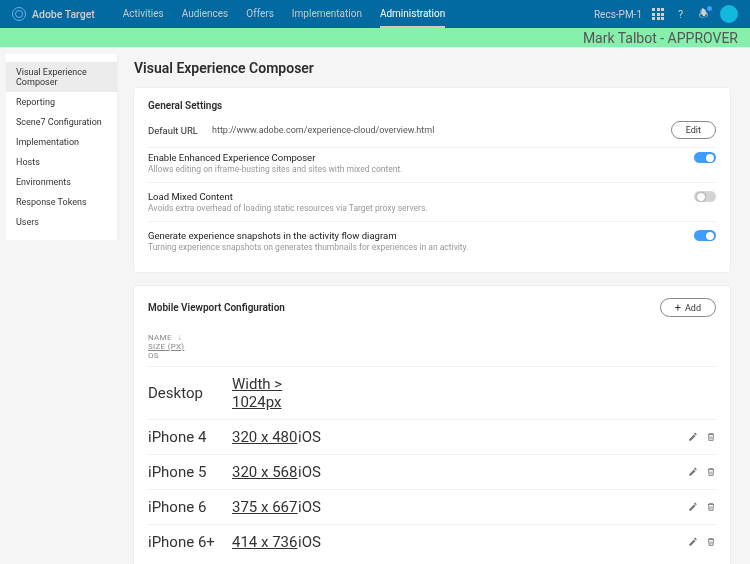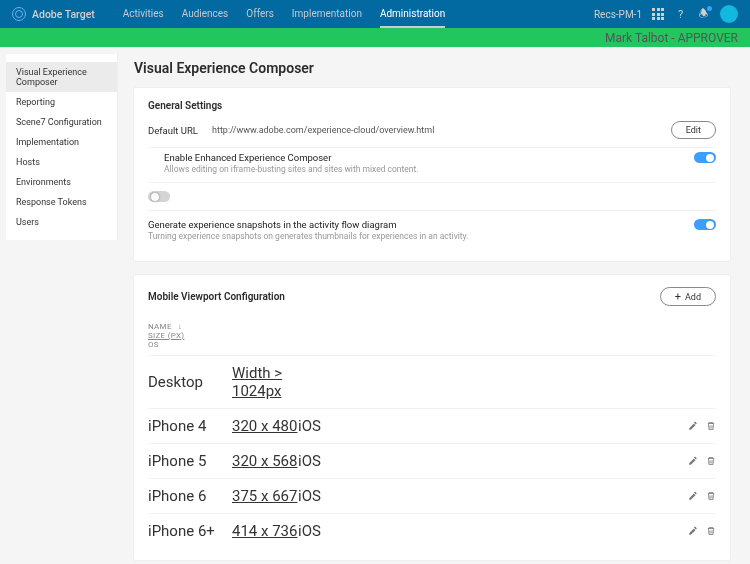--- a/index.html
+++ b/index.html
@@ -11,34 +11,34 @@
 .topbar nav { display: flex; gap: 18px; font-size: 10px; }
 .topbar nav a { color: #c8c8c8; text-decoration: none; padding: 7px 0; }
 .topbar nav a.active { color: #fff; border-bottom: 2px solid #ccc; }
 .topbar .spacer { flex: 1; }
 .topbar .right { display: flex; align-items: center; gap: 10px; font-size: 10px; }
 .topbar .right .apps { width: 12px; height: 12px; display: grid; grid-template-columns: repeat(3,3px); grid-template-rows: repeat(3,3px); gap: 1.5px; }
 .topbar .right .apps span { background: #d0d0d0; }
 .topbar .right .icon { width: 13px; height: 13px; display:flex; align-items:center; justify-content:center; color:#d0d0d0; font-size:11px; position:relative;}
 .topbar .right .icon .dot { position:absolute; top:-2px; right:-2px; width:5px; height:5px; background:#3c9eff; border-radius:50%;}
 .topbar .right .avatar { width: 18px; height: 18px; background: #13b8de; border-radius: 50%; }
-.userbar { background: #22c55e; height: 20px; display: flex; align-items: center; justify-content: flex-end; padding: 0 12px; font-size: 12px; color: #555; border-bottom: 1px solid #eee;}
+.userbar { background: #86efac; height: 20px; display: flex; align-items: center; justify-content: flex-end; padding: 0 12px; font-size: 14px; color: #555; border-bottom: 1px solid #eee;}
 .layout { display: flex; height: calc(564px - 48px); }
 .sidebar { width: 112px; background: #fff; padding: 8px 0; border-right: 1px solid #eee; margin: 6px 0 6px 6px; height: fit-content;}
 .sidebar .item { padding: 5px 10px; font-size: 9px; color: #333; cursor: pointer; }
 .sidebar .item.active { background: #ebebeb; }
 .main { flex: 1; padding: 12px 20px 12px 16px; overflow-y: auto; }
 .main h1 { font-size: 14px; font-weight: 600; margin-bottom: 12px; }
 .card { background: #fff; border-radius: 2px; padding: 12px 14px; margin-bottom: 14px; box-shadow: 0 0 0 1px #eee;}
 .card h2 { font-size: 10px; font-weight: 600; margin-bottom: 10px; }
 .card-header-row { display:flex; justify-content: space-between; align-items: center; margin-bottom: 10px;}
 .card-header-row h2 { margin-bottom:0; }
 .pill-btn { border: 1px solid #888; border-radius: 11px; padding: 3px 14px; font-size: 9px; background: #fff; cursor: pointer; display:inline-flex; align-items:center; gap:4px; color:#333;}
 .setting-row { display: flex; align-items: flex-start; padding: 8px 0; border-top: 1px solid #f0f0f0; }
-.setting-row:first-of-type { border-top: none; padding-top:0;margin-left:16px;}
+.setting-row:first-of-type { border-top: none; padding-top:0;}
 .setting-row .txt { flex: 1; padding-right: 10px;}
 .setting-row .title { font-size: 9.5px; color: #222; margin-bottom: 1px;}
 .setting-row .desc { font-size: 8.5px; color: #999; }
 .toggle { width: 22px; height: 11px; background: #3c9eff; border-radius: 6px; position: relative; cursor:pointer;}
 .toggle::after { content:""; position:absolute; width:8px; height:8px; background:#fff; border-radius:50%; top:1.5px; right:2px; box-shadow: 0 0 1px rgba(0,0,0,0.3);}
 .toggle.off { background: #d4d4d4; }
 .toggle.off::after { right:auto; left:2px; border:1px solid #c2c2c2; top:0.5px; background:#fafafa;}
 .url-row { display:flex; align-items:center; padding-bottom:8px; border-bottom:1px solid #f0f0f0; margin-bottom:4px;}
 .url-row .label { font-size: 9.5px; min-width:60px;}
 .url-row .value { font-size:9px; color:#555; flex:1; padding-left:4px;}
@@ -117,20 +117,24 @@
       </div>
       <div id="general-rows">
           <div class="setting-row">
             <div class="txt">
               <div class="title">Enable Enhanced Experience Composer</div>
               <div class="desc">Allows editing on iframe-busting sites and sites with mixed content.</div>
             </div>
             <div class="toggle"></div>
           </div>
           <div class="setting-row">
+            <div class="txt">
+              <div class="title">Load Mixed Content</div>
+              <div class="desc">Avoids extra overhead of loading static resources via Target proxy servers.</div>
+            </div>
             <div class="toggle off"></div>
           </div>
           <div class="setting-row">
             <div class="txt">
               <div class="title">Generate experience snapshots in the activity flow diagram</div>
               <div class="desc">Turning experience snapshots on generates thumbnails for experiences in an activity.</div>
             </div>
             <div class="toggle"></div>
           </div>
         </div>

